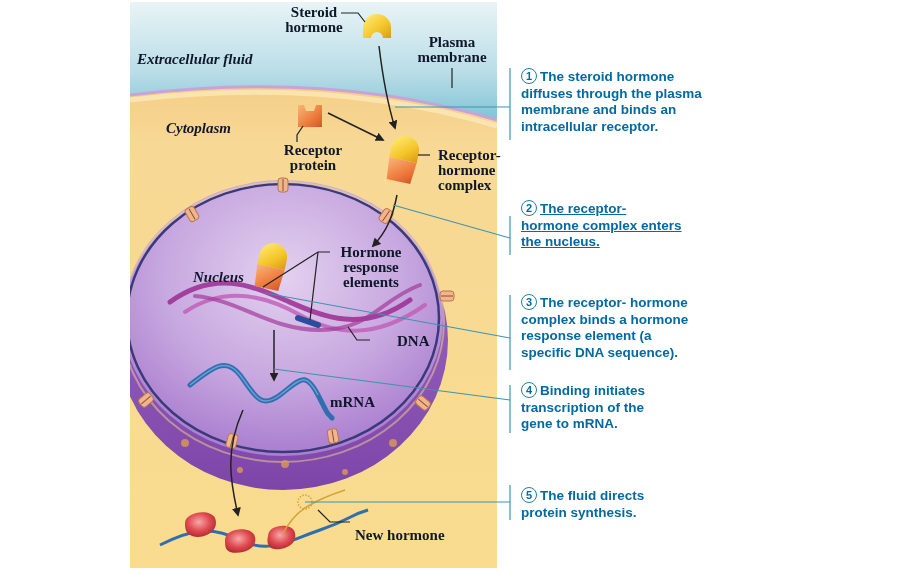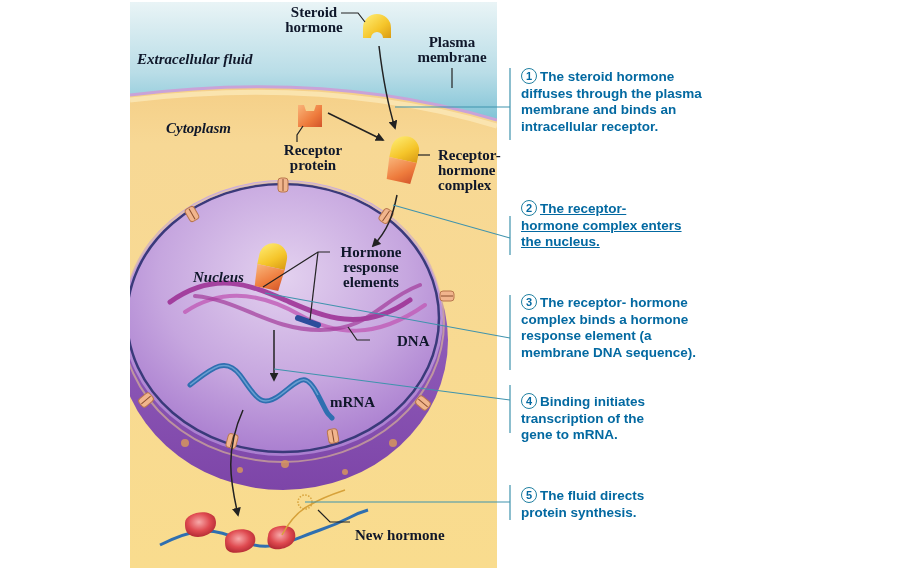--- a/index.html
+++ b/index.html
@@ -215,23 +215,23 @@
 </div>
 <div class="step" style="top:200px;text-decoration:underline;">
   <span class="num">2</span><span class="txt">The receptor-
 hormone complex enters
 the nucleus.</span>
 </div>
 <div class="step" style="top:294px;">
   <span class="num">3</span><span class="txt">The receptor- hormone
 complex binds a hormone
 response element  (a
-membrane DNA sequence).</span>
-</div>
-<div class="step" style="top:393px;">
+specific DNA sequence).</span>
+</div>
+<div class="step" style="top:382px;">
   <span class="num">4</span><span class="txt">Binding initiates
 transcription of the
 gene to mRNA.</span>
 </div>
 <div class="step" style="top:487px;">
   <span class="num">5</span><span class="txt">The fluid directs
 protein synthesis.</span>
 </div>
 
 </body></html>

